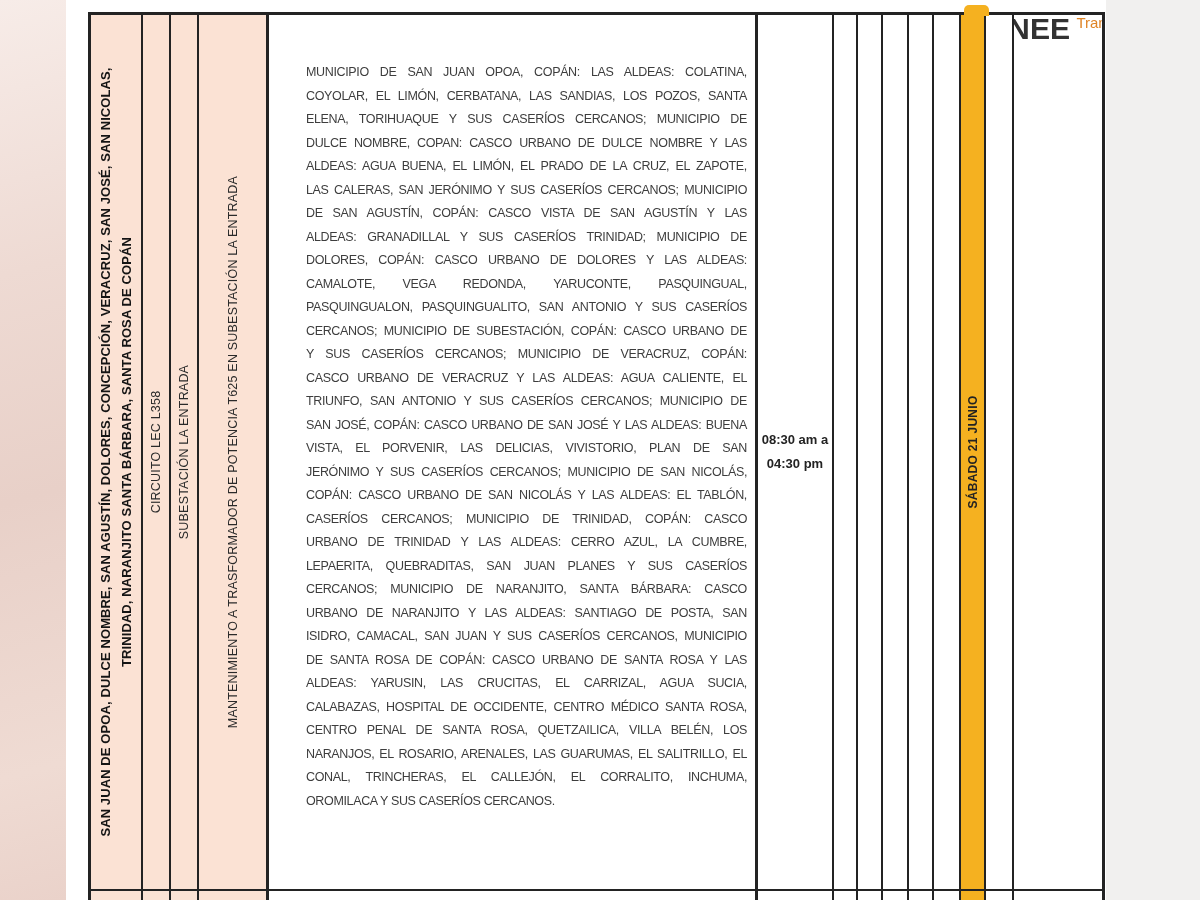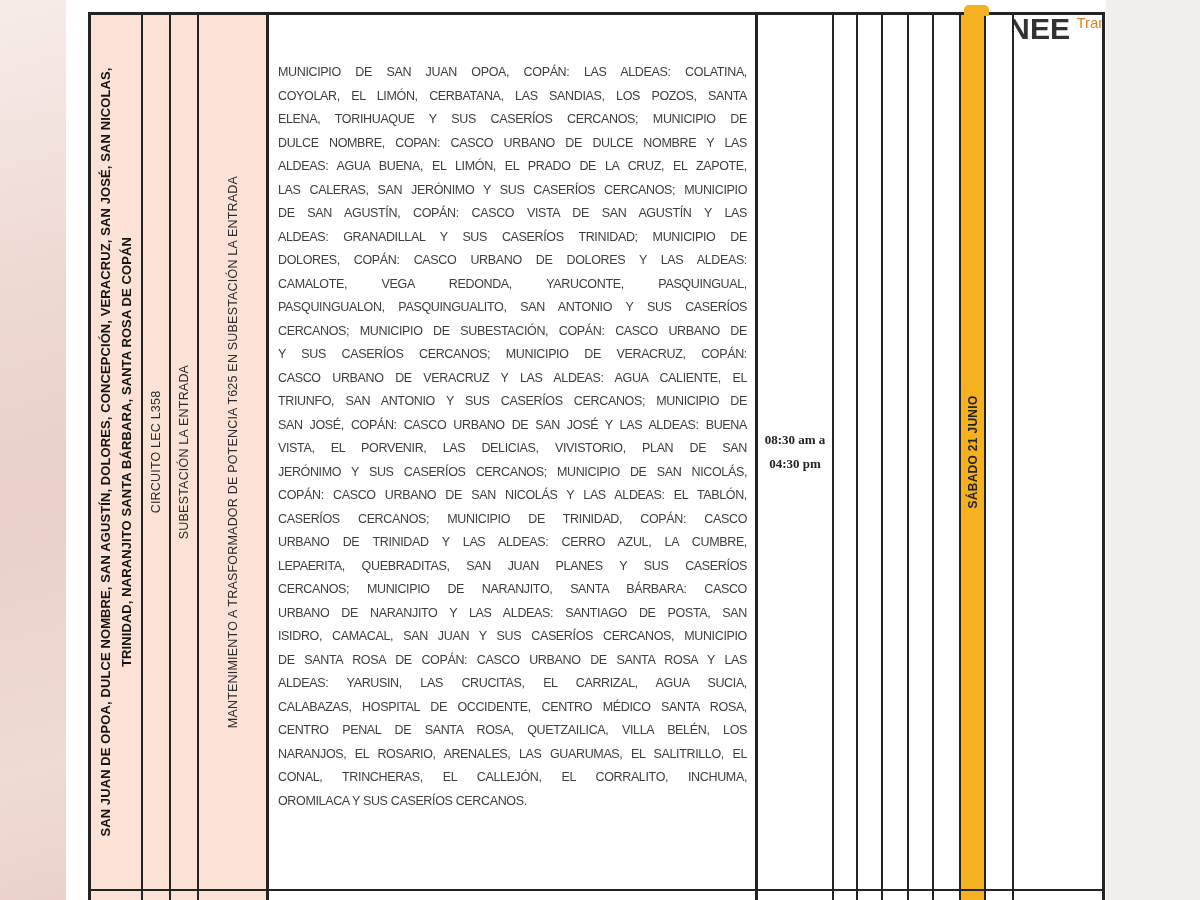--- a/index.html
+++ b/index.html
@@ -30,21 +30,21 @@
     grid-template-columns: 52px 28px 28px 70px 489px 76px 24px 25px 26px 25px 27px 25px 28px 88px;
     grid-template-rows: 876px 1fr;
     background: #ffffff;
   }
   .cell {
     position: relative;
     border-right: 2px solid #232323;
     border-bottom: 2px solid #232323;
     overflow: hidden;
   }
-  .cell.thick { border-right-width: 3px; }
+  .cell.thick { border-right-width: 3px; padding-left: 28px; }
   .cell.last { border-right: none; }
   .cell.r2 { border-bottom: none; }
   .peach { background: #fbe2d4; }
   .orange-col { background: #f5b120; }
 
   
   .nub {
     position: absolute; left: 873px; top: -10px; width: 25px; height: 11px;
     background: #f5b120; border-radius: 5px 5px 0 0;
   }
@@ -65,21 +65,21 @@
     padding: 46px 8px 0 9px;
     font-size: 12.5px; line-height: 23.5px;
     color: #3d3d3d; letter-spacing: -0.35px;
   }
   .areas .tline { text-align: justify; text-align-last: justify; }
   .areas .tline:last-child { text-align-last: left; }
 
   
   .sched {
     display: flex; flex-direction: column; justify-content: center; align-items: center;
-    height: 100%; font-weight: bold; font-size: 13px; line-height: 24px; color: #232323; font-family: Liberation Serif, serif;
+    height: 100%; font-weight: bold; font-size: 13px; line-height: 24px; color: #232323;
   }
 
   
   .logo {
     display: flex; flex-direction: row; justify-content: center;
     height: 100%; padding-left: 21px; overflow: hidden;
   }
   .logo-row { display: flex; align-items: flex-start; }
   .logo-mark { width: 7px; margin-right: 2px; margin-top: 3px; }
   .logo-mark .m1 { width: 7px; height: 22px; background: #e0861f; border-radius: 2px 2px 1px 1px; }

